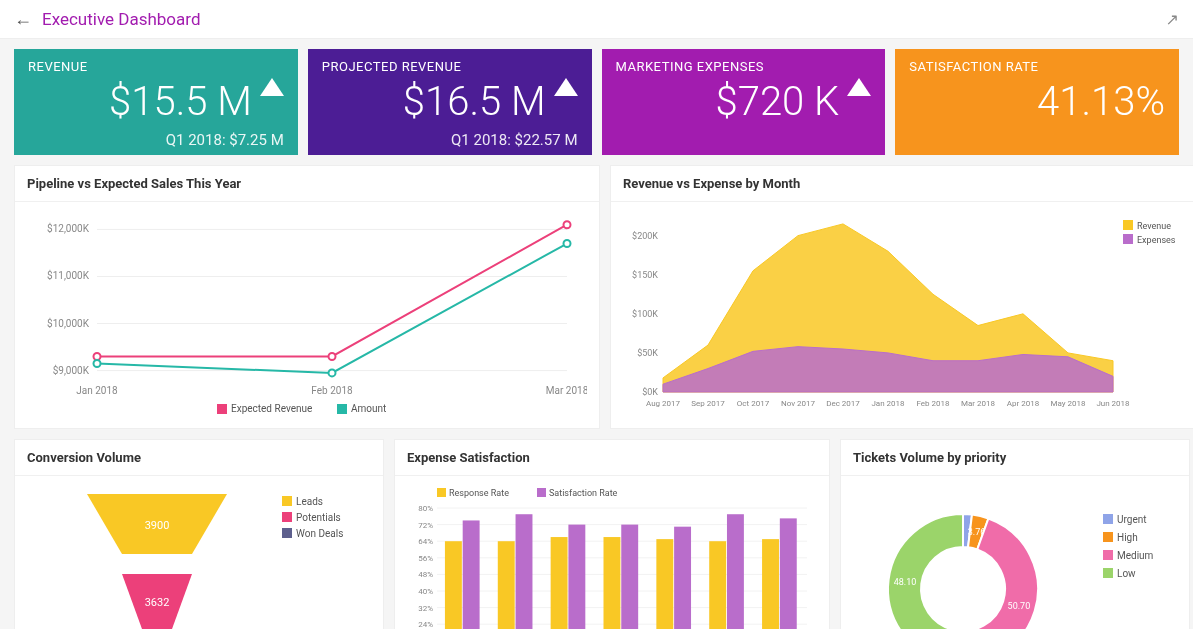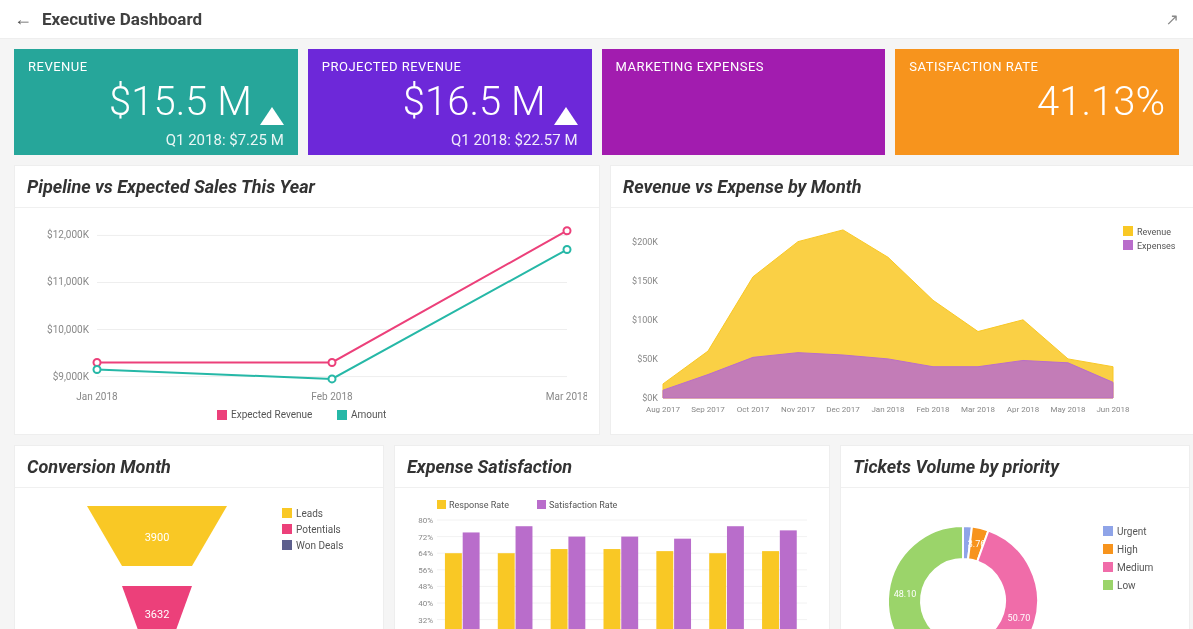--- a/index.html
+++ b/index.html
@@ -1,30 +1,30 @@
 <!DOCTYPE html>
 <html><head>
 <meta charset="utf-8">
 <style>
   * { box-sizing: border-box; margin: 0; padding: 0; }
   body { font-family: -apple-system, "Segoe UI", Roboto, Arial, sans-serif; background:#f5f5f5; color:#333; width:1193px; }
   .header { display:flex; align-items:center; justify-content:space-between; padding:8px 14px; background:#fff; border-bottom:1px solid #eee;}
   .header-left { display:flex; align-items:center; gap:10px; }
   .arrow-left { cursor:pointer; font-size:18px; color:#555; }
-  .title { font-size:17px; font-weight:700; color:#404040; }
+  .title { font-size:17px; font-weight:400; color:#a21caf; }
   .ext-icon { cursor:pointer; color:#888; font-size:16px; }
   .kpis { display:flex; gap:10px; padding:10px 14px; }
   .kpi { flex:1; color:#fff; padding:10px 14px 6px 14px; min-height:96px; display:flex; flex-direction:column; }
   .kpi .label { font-size:13px; letter-spacing:0.5px; }
-  .kpi .big { font-size:40px; font-weight:300; text-align:right; margin-top:4px; display:flex; justify-content:flex-end; align-items:flex-end; gap:8px;}
+  .kpi .big { font-size:40px; font-weight:300; text-align:right; margin-top:4px; display:flex; justify-content:flex-end; align-items:flex-start; gap:8px;}
   .kpi .tri { width:0; height:0; border-left:12px solid transparent; border-right:12px solid transparent; border-bottom:18px solid #fff; display:inline-block;}
   .kpi .sub { font-size:15px; text-align:right; margin-top:6px; opacity:0.9;}
   .row { display:flex; gap:10px; padding:0 14px 10px 14px; }
   .card { background:#fff; border:1px solid #eee; }
-  .card-title { font-size:18px; font-weight:bold; padding:10px 12px; border-bottom:1px solid #f0f0f0;font-style:italic; }
+  .card-title { font-size:13px; font-weight:bold; padding:10px 12px; border-bottom:1px solid #f0f0f0; }
   .chart-body { position:relative; padding:8px 12px 4px 12px; }
   svg text { font-family: inherit; }
 </style>
 </head>
 <body>
 
 <div class="header">
   <div class="header-left">
     <span class="arrow-left">←</span>
     <span class="title">Executive Dashboard</span>
@@ -34,30 +34,34 @@
 
 <div class="kpis">
   <div class="kpi" id="kpi0" style="background: rgb(38, 166, 154);">
     <div class="label">REVENUE</div>
     <div class="big">
         <span>$15.5 M</span>
         <span class="tri"></span>
       </div>
     <div class="sub">Q1 2018: $7.25 M</div>
   </div>
-  <div class="kpi" id="kpi1" style="background: #6d28d9;">
+  <div class="kpi" id="kpi1" style="background: #4c1d95;">
     <div class="label">PROJECTED REVENUE</div>
     <div class="big">
         <span>$16.5 M</span>
         <span class="tri"></span>
       </div>
     <div class="sub">Q1 2018: $22.57 M</div>
   </div>
   <div class="kpi" id="kpi2" style="background: #a21caf;">
     <div class="label">MARKETING EXPENSES</div>
+    <div class="big">
+        <span>$720 K</span>
+        <span class="tri"></span>
+      </div>
   </div>
   <div class="kpi" id="kpi3" style="background: rgb(247, 148, 29);">
     <div class="label">SATISFACTION RATE</div>
     <div class="big">
         <span>41.13%</span>
       </div>
   </div>
 </div>
 
 <div class="row">
@@ -115,21 +119,21 @@
           <rect x="500" y="10" width="10" height="10" fill="#F9C825"></rect>
           <text x="514" y="19" font-size="9" fill="#555">Revenue</text>
           <rect x="500" y="24" width="10" height="10" fill="#B96DCB"></rect>
           <text x="514" y="33" font-size="9" fill="#555">Expenses</text>
         </svg></div>
   </div>
 </div>
 
 <div class="row">
   <div class="card" style="width:370px">
-    <div class="card-title">Conversion Month</div>
+    <div class="card-title">Conversion Volume</div>
     <div class="chart-body"><svg id="svg-funnel" width="346" height="210">
           <polygon points="60,10 200,10 165,70 95,70" fill="#F9C825"></polygon>
           <text x="130" y="45" text-anchor="middle" font-size="11" fill="#fff">3900</text>
           <polygon points="95,90 165,90 145,145 115,145" fill="#EC407A"></polygon>
           <text x="130" y="122" text-anchor="middle" font-size="11" fill="#fff">3632</text>
           <rect x="112" y="158" width="36" height="22" fill="#5D5F8D"></rect>
           <text x="130" y="173" text-anchor="middle" font-size="10" fill="#fff">1425</text>
           <text x="130" y="200" text-anchor="middle" font-size="10" fill="#333">Conversion Rate: 36.5%</text>
           <rect x="255" y="12" width="10" height="10" fill="#F9C825"></rect>
           <text x="269" y="21" font-size="10" fill="#555">Leads</text>

